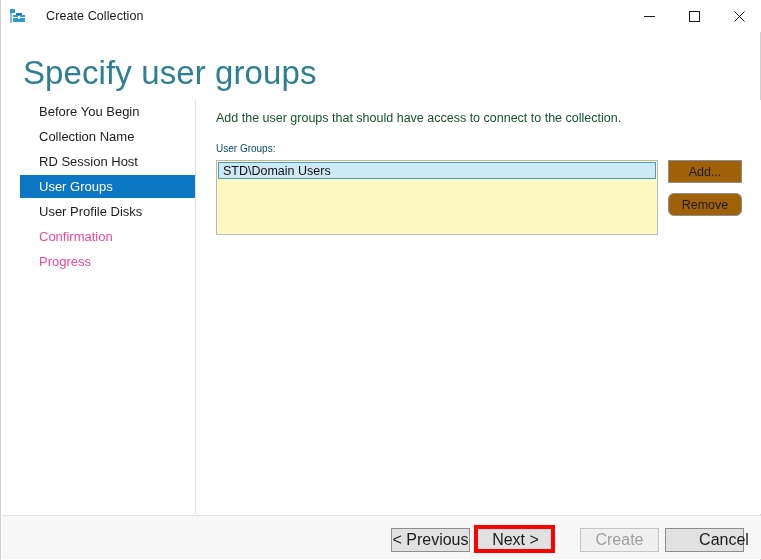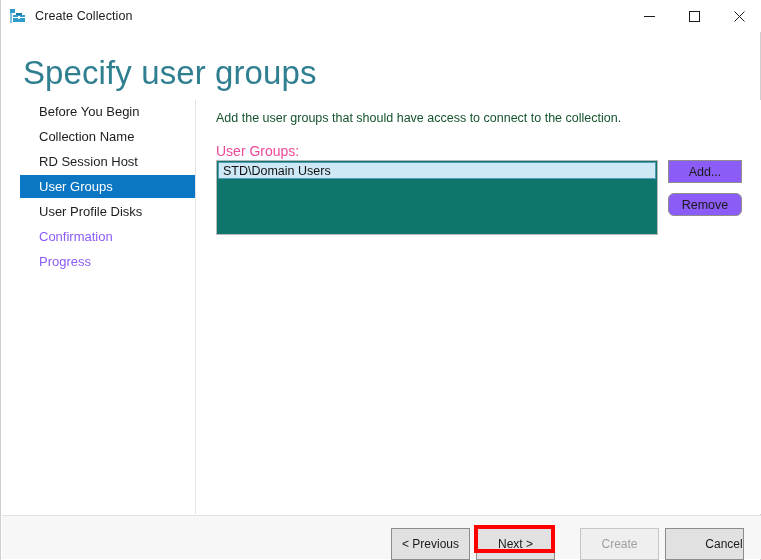--- a/index.html
+++ b/index.html
@@ -31,21 +31,21 @@
     display: flex;
     align-items: center;
   }
   #app-icon {
     width: 16px; height: 16px;
     margin-left: 9px;
     position: relative;
     flex: 0 0 auto;
   }
   #titlebar-title {
-    margin-left: 9px;
+    margin-left: 20px;
     font-size: 12.5px;
     color: #1a1a1a;
     letter-spacing: 0.1px;
     white-space: nowrap;
   }
   .win-btns {
     position: absolute;
     right: 0; top: 0;
     height: 32px;
     display: flex;
@@ -93,68 +93,68 @@
     margin-bottom: 2px;
     cursor: default;
   }
   .nav-item.selected {
     background: #0a76c4;
     color: #ffffff;
     margin-left: 18px;
     padding-left: 19px;
     width: 175px;
   }
-  .nav-item.disabled { color: #8b5cf6; }
+  .nav-item.disabled { color: #ec4899; }
 
   
   #main {
     position: absolute;
     left: 195px; top: 100px;
     width: 565px; height: 414px;
     background: #ffffff;
   }
   #intro-text {
     position: absolute;
     left: 20px; top: 11px;
     font-size: 12.5px;
     color: #14532d;
     white-space: nowrap;
   }
   #usergroups-label {
     position: absolute;
     left: 20px; top: 43px;
-    font-size: 14px;
-    color: #ec4899;
+    font-size: 10px;
+    color: #0c4a6e;
     white-space: nowrap;
   }
   #listbox {
     position: absolute;
     left: 20px; top: 60px;
     width: 442px; height: 75px;
-    background: #0f766e;
+    background: #fef9c3;
     border: 1px solid #b9b9b9;
     padding: 1px;
     text-align: right;
   }
   #list-item-selected {
     height: 17px;
     background: #cfe8f5;
     border: 1px solid #4f9cb8;
     display: flex;
     align-items: center;
     padding-left: 4px;
     font-size: 12.5px;
     color: #111111;
     white-space: nowrap;
     cursor: default;
   }
   .side-btn {
     position: absolute;
     width: 74px; height: 23px;
-    background: #8b5cf6;
+    background: #a16207;
     border: 1px solid #8e8e8e;
     font-size: 12.5px;
     color: #1b1b1b;
     font-family: "Liberation Sans", sans-serif;
     cursor: default;
     display: flex; align-items: center; justify-content: center;
   }
   #add-btn { left: 472px; top: 60px; }
   #remove-btn { left: 472px; top: 93px; border-radius: 6px; }
 
@@ -167,24 +167,24 @@
   }
   #footer {
     position: absolute;
     left: 1px; top: 516px;
     width: 759px; height: 43px;
     background: #f7f7f7;
   }
   .footer-btn {
     position: absolute;
     top: 12px;
-    width: 79px; height: 32px;
+    width: 79px; height: 24px;
     background: #e1e1e1;
     border: 1px solid #8d8d8d;
-    font-size: 12px;
+    font-size: 16px;
     color: #1b1b1b;
     font-family: "Liberation Sans", sans-serif;
     cursor: default;
     display: flex; align-items: center; justify-content: center;
     white-space: nowrap;
   }
   #prev-btn { left: 389px; }
   #next-btn { left: 474px; }
   #create-btn {
     left: 578px;

